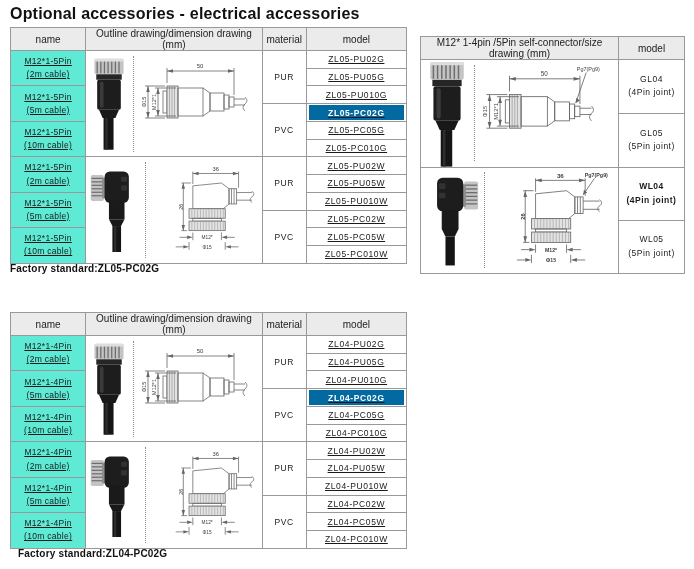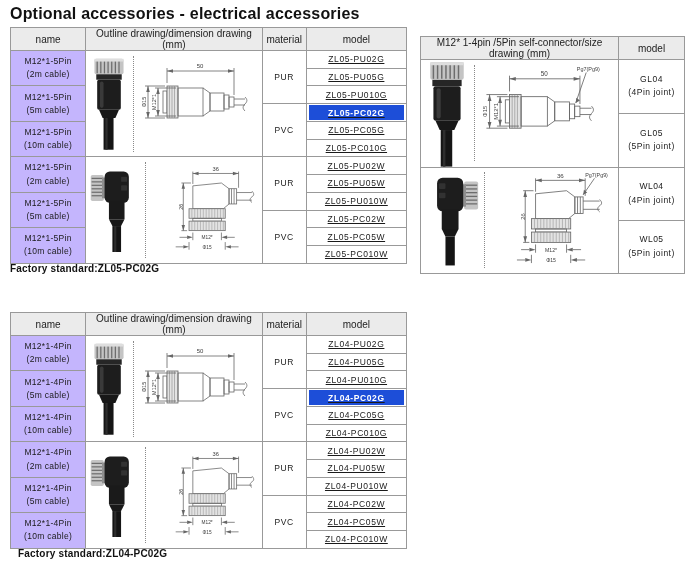--- a/index.html
+++ b/index.html
@@ -4,25 +4,25 @@
 <style>
   html,body{margin:0;padding:0;background:#fff;}
   body{width:694px;height:569px;position:relative;font-family:"Liberation Sans",sans-serif;color:#1a1a1a;}
   .abs{position:absolute;}
   .title{left:10px;top:5px;font-size:16px;font-weight:bold;color:#111;letter-spacing:.2px;}
   .factory{font-size:10px;font-weight:bold;color:#111;letter-spacing:.2px;}
 
   table.tbl{border-collapse:collapse;table-layout:fixed;font-size:8.5px;color:#1a1a1a;}
   table.tbl td{border:1px solid #999;text-align:center;vertical-align:middle;padding:0;overflow:hidden;}
   td.hdr{background:#ebebeb;height:18px;font-size:10px;color:#222;}
-  td.namecell{background:#c4b5fd;line-height:1.55;letter-spacing:.3px;}
+  td.namecell{background:#5eead4;line-height:1.55;letter-spacing:.3px;text-decoration:underline;}
   td.mcell{height:16.7px;letter-spacing:.6px;text-decoration:underline;}
   td.matcell{letter-spacing:.6px;}
   td.jcell{line-height:1.6;letter-spacing:.5px;}
-  .hl{margin:1px 2px;background:#1d4ed8;color:#fff;font-weight:bold;padding:2.5px 0;letter-spacing:.6px;}
+  .hl{margin:1px 2px;background:#0369a1;color:#fff;font-weight:bold;padding:2.5px 0;letter-spacing:.6px;}
   .drawcell{background:#fff;}
   .drawflex{display:flex;align-items:center;height:100%;}
   .dotsep{width:0;border-left:1px dotted #8a8a8a;height:96px;margin:0 3px 0 4px;flex:0 0 auto;}
   .photo{flex:0 0 auto;margin-left:3px;}
   svg text{font-family:"Liberation Sans",sans-serif;fill:#3c3c3c;}
   .gland{display:none;}
   .show-gland .gland{display:inline;}
 </style>
 </head>
 <body>
@@ -350,21 +350,21 @@
           <div>GL04</div>
           <div>(4Pin joint)</div>
         </td>
   </tr>
   <tr style="height:53px;">
     <td class="jcell">
           <div>GL05</div>
           <div>(5Pin joint)</div>
         </td>
   </tr>
-  <tr style="height:53px;">
+  <tr style="height:53px;font-weight:bold;">
     <td class="drawcell" rowspan="2">
           <div class="drawflex show-gland">
             <svg class="photo" viewBox="0 0 60 98" width="56">
     <g transform="translate(60,0) scale(-1,1)">
       <rect x="2" y="8" width="15" height="30" rx="2" fill="#c4c4c4"></rect>
       <g stroke="#6d6d6d" stroke-width="1.4">
         <line x1="3" y1="12" x2="16" y2="12"></line>
                   <line x1="3" y1="16" x2="16" y2="16"></line>
         <line x1="3" y1="20" x2="16" y2="20"></line>
                   <line x1="3" y1="24" x2="16" y2="24"></line>

